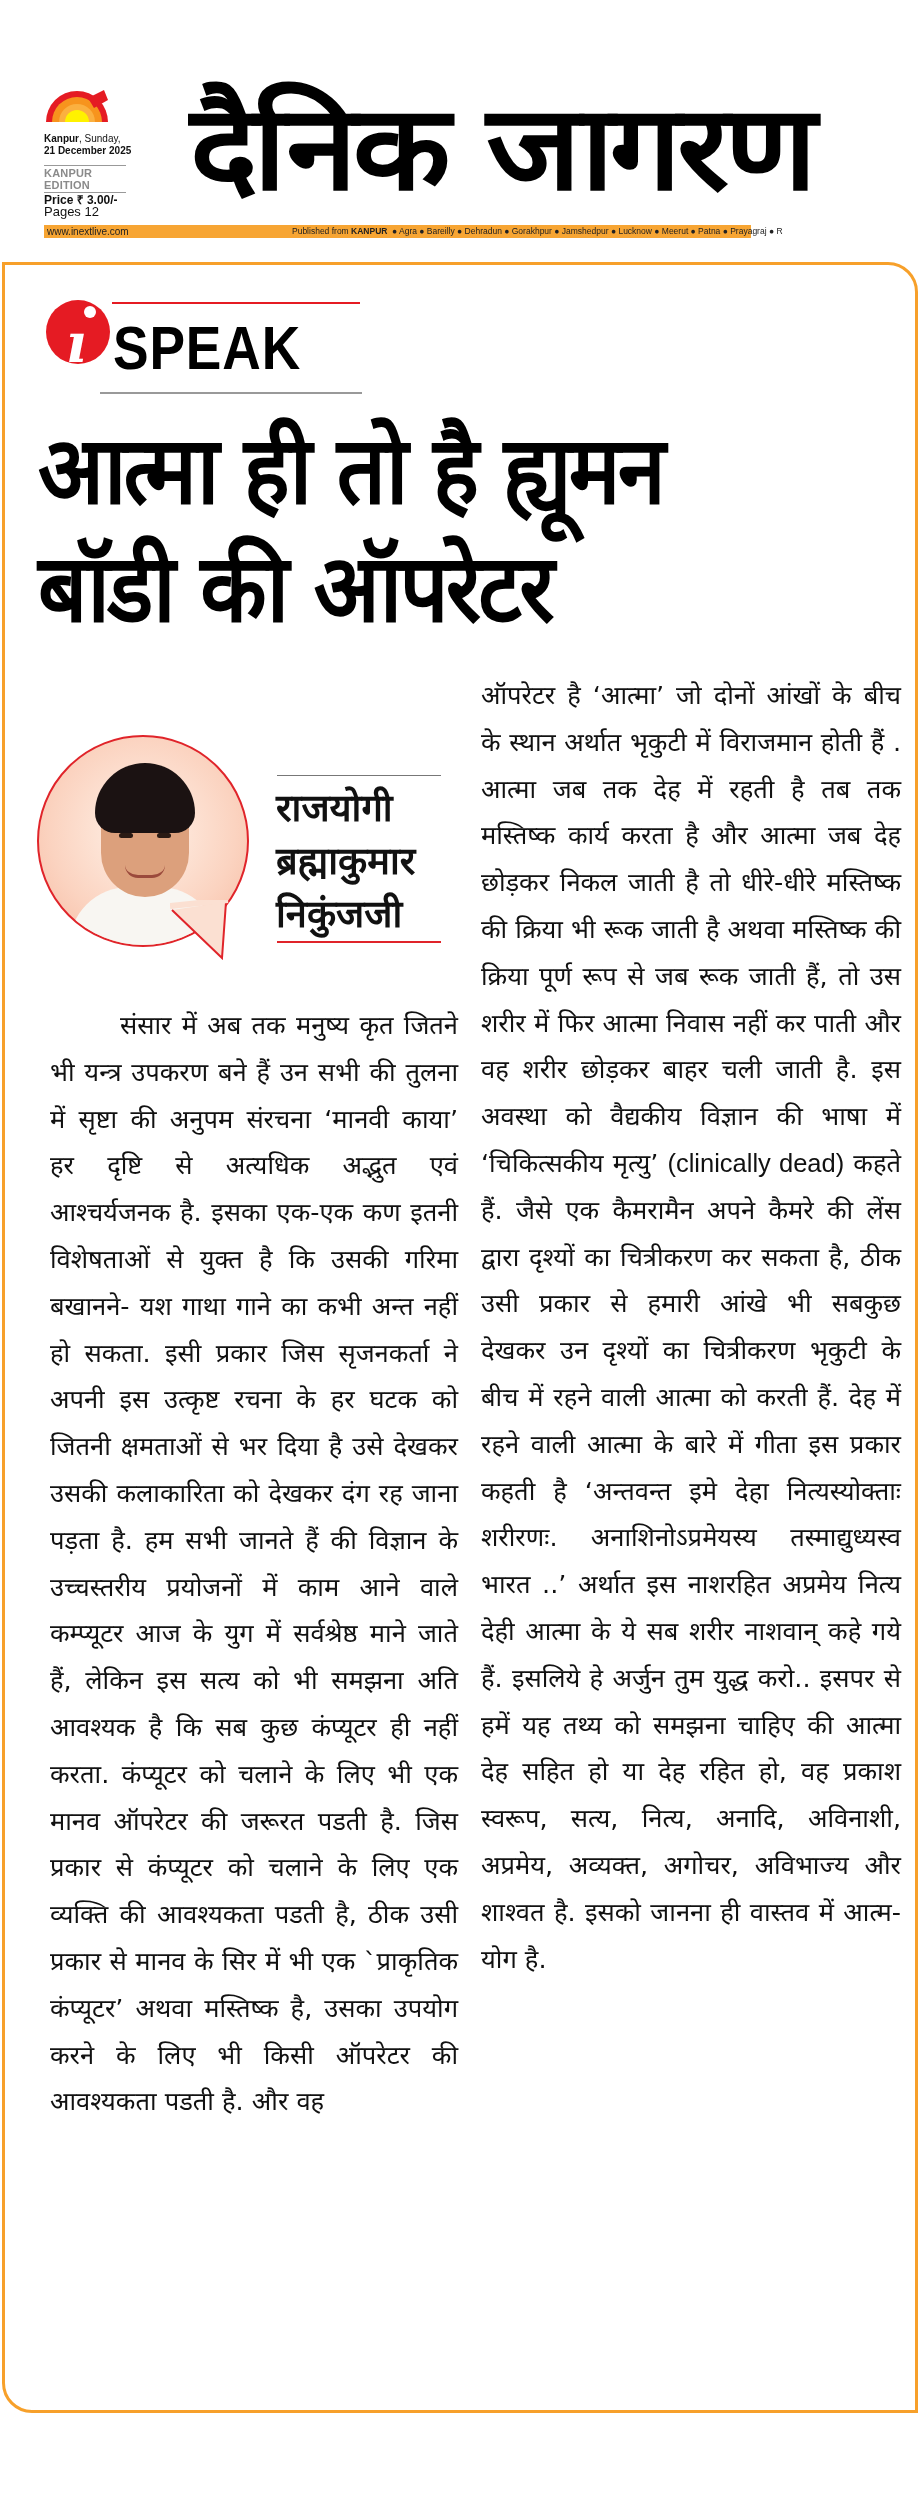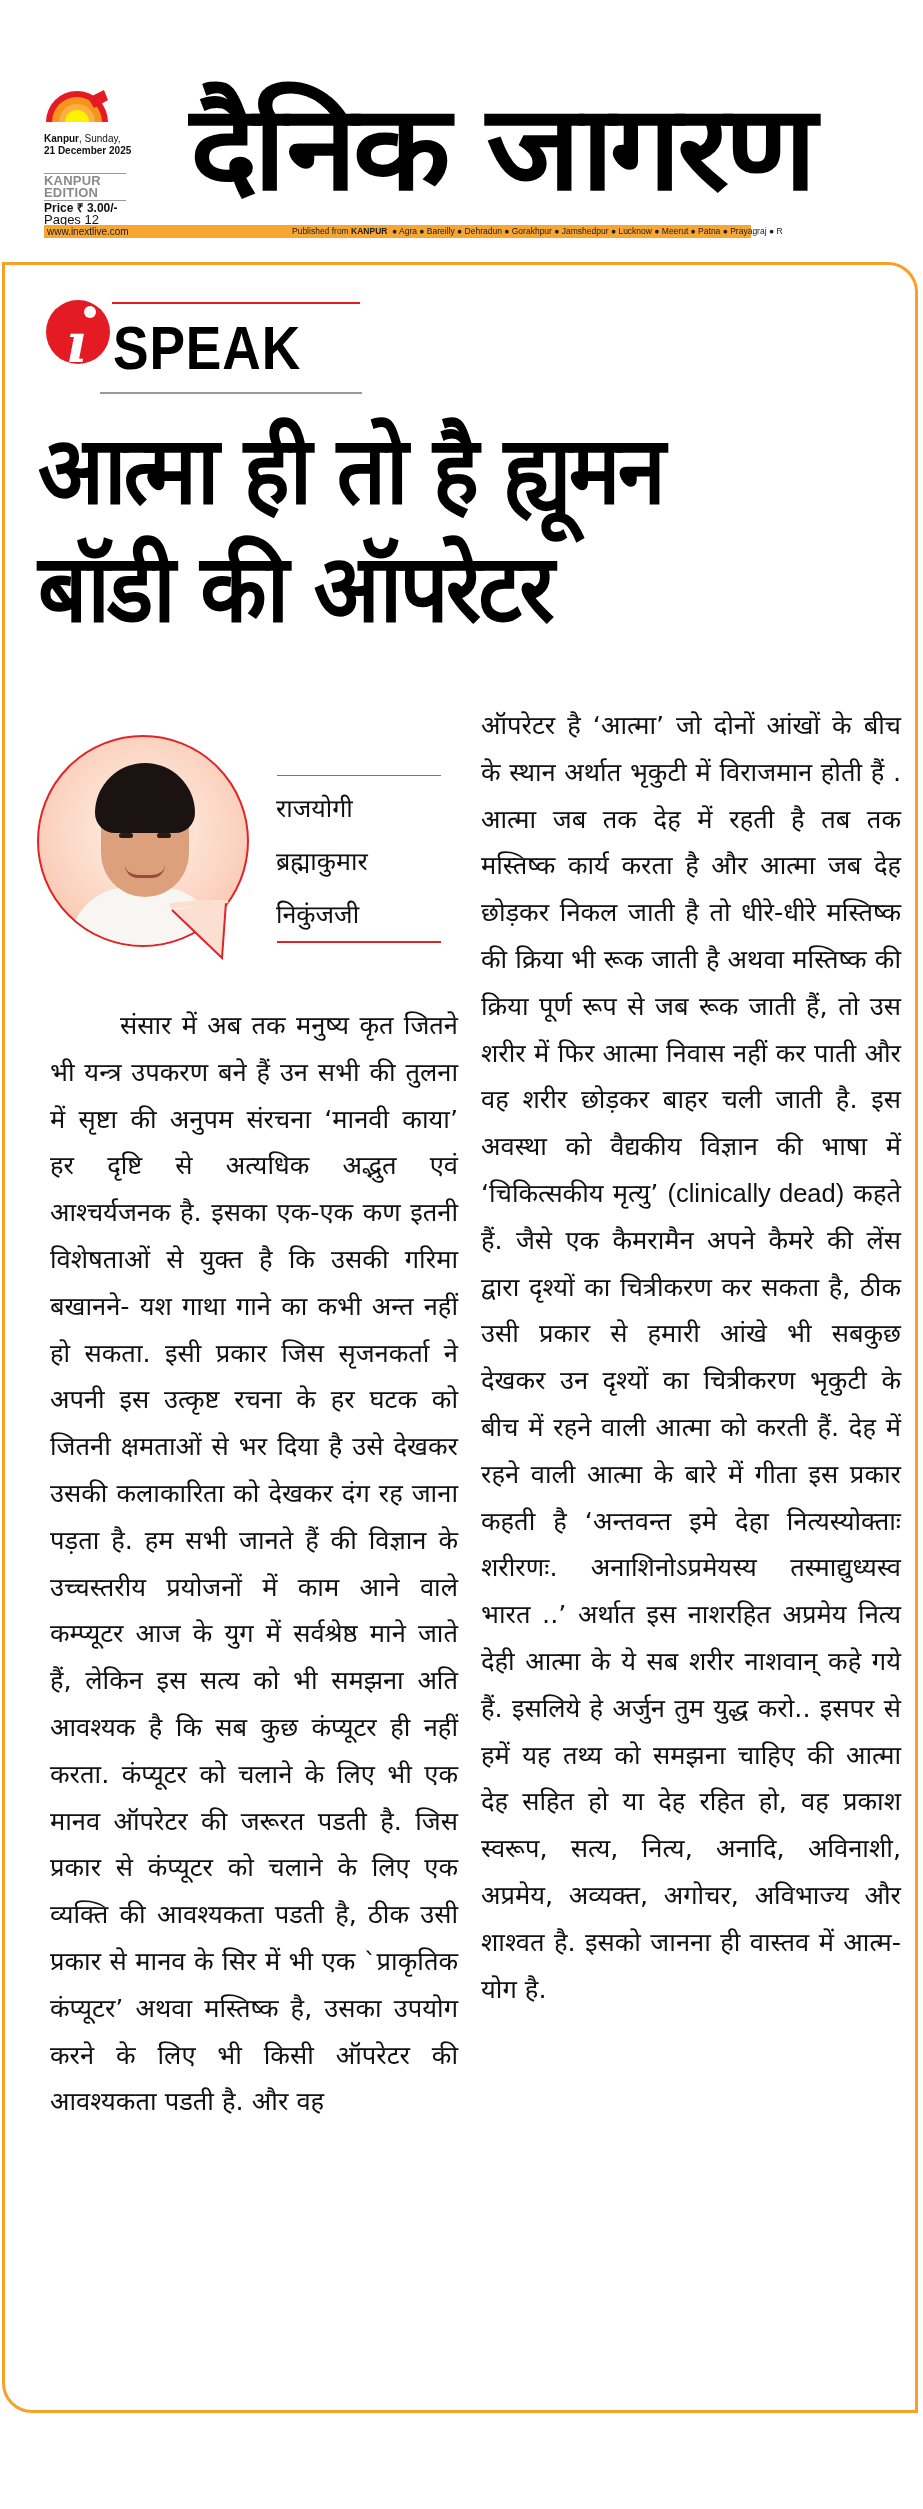--- a/index.html
+++ b/index.html
@@ -4,21 +4,21 @@
 <style>
   html, body { margin:0; padding:0; background:#ffffff; }
   body { width:923px; height:2509px; position:relative; overflow:hidden; font-family:"DejaVu Sans", sans-serif; color:#111; }
   .abs { position:absolute; }
 
   
   .logo { left:44px; top:86px; width:66px; height:36px; }
   .mast-info { left:44px; top:133px; width:130px; font-family:"Liberation Sans", sans-serif; font-size:10px; line-height:12px; color:#111; }
   .mast-info .city { font-weight:bold; }
   .mast-info .date { font-weight:bold; display:block; }
-  .mast-info .edition { display:block; margin-top:16px; border-top:1px solid #999; border-bottom:1px solid #999; color:#8a8a8a; font-weight:bold; font-size:13px; line-height:12px; width:82px; padding:1px 0; letter-spacing:0.2px; }
+  .mast-info .edition { display:block; margin-top:8px; border-top:1px solid #999; border-bottom:1px solid #999; color:#8a8a8a; font-weight:bold; font-size:11px; line-height:12px; width:82px; padding:1px 0; letter-spacing:0.2px; }
   .mast-info .price { display:block; margin-top:1px; font-weight:bold; font-size:12px; }
   .mast-info .pages { display:block; font-weight:normal; font-size:13px; }
   .mast-title { left:190px; top:78px; width:690px; height:140px; font-family:"DejaVu Sans", sans-serif; font-weight:bold; font-size:118px; line-height:140px; letter-spacing:-4px; color:#000; white-space:nowrap; transform:scaleX(1.08); transform-origin:left center; }
   .mast-bar { left:44px; top:225px; width:707px; height:13px; background:#f7a533; font-family:"Liberation Sans", sans-serif; font-size:8.5px; line-height:13px; color:#222; }
   .mast-bar .url { position:absolute; left:3px; top:0; font-size:10px; }
   .mast-bar .pub { position:absolute; left:248px; top:0; }
   .mast-bar .pub b { font-weight:bold; }
   .mast-bar .cities { position:absolute; left:348px; top:0; white-space:nowrap; }
 
   
@@ -37,26 +37,26 @@
 
   
   .photo { left:37px; top:735px; width:208px; height:208px; border-radius:50%; border:2px solid #e0242a; background:radial-gradient(circle at 50% 45%, #fff3ea 0%, #fbd3c0 60%, #f6b89e 100%); overflow:hidden; }
   .photo .hair { position:absolute; left:56px; top:26px; width:100px; height:70px; background:#1b1212; border-radius:50px 50px 20px 20px; }
   .photo .face { position:absolute; left:62px; top:52px; width:88px; height:108px; background:#dca07c; border-radius:44px 44px 48px 48px; }
   .photo .shirt { position:absolute; left:30px; top:150px; width:150px; height:80px; background:#f8f6f2; border-radius:60px 60px 0 0; }
   .photo .eye { position:absolute; top:96px; width:14px; height:5px; background:#2a1a14; border-radius:3px; }
   .photo .smile { position:absolute; left:86px; top:128px; width:40px; height:10px; border-bottom:3px solid #9b4a3c; border-radius:0 0 20px 20px; }
   .author-rule-top { left:277px; top:775px; width:164px; height:1px; background:#777; }
   .author-rule-bot { left:277px; top:941px; width:164px; height:2px; background:#e0242a; }
-  .author-name { left:276px; top:782px; width:170px; font-family:"DejaVu Sans", sans-serif; font-weight:normal; font-size:25px; line-height:53px; color:#111; }
+  .author-name { left:276px; top:782px; width:170px; font-family:"DejaVu Sans", sans-serif; font-weight:bold; font-size:38px; line-height:53px; color:#111; }
 
   
   .col { font-family:"DejaVu Sans", sans-serif; font-size:25.5px; line-height:46.8px; color:#111; text-align:justify; }
   .col-left { left:50px; top:1002px; width:408px; }
-  .col-right { left:481px; top:702px; width:420px; }
+  .col-right { left:481px; top:672px; width:420px; }
   .col p { margin:0; }
   .col-left p { text-indent:70px; }
   .en { font-family:"Liberation Sans", sans-serif; }
 </style>
 </head>
 <body>
 
 <svg class="abs logo" viewBox="0 0 66 36">
   <path d="M2 36 A31 31 0 0 1 64 36 Z" fill="#e51b23"></path>
   <path d="M8 36 A25 25 0 0 1 58 36 Z" fill="#f7941d"></path>

